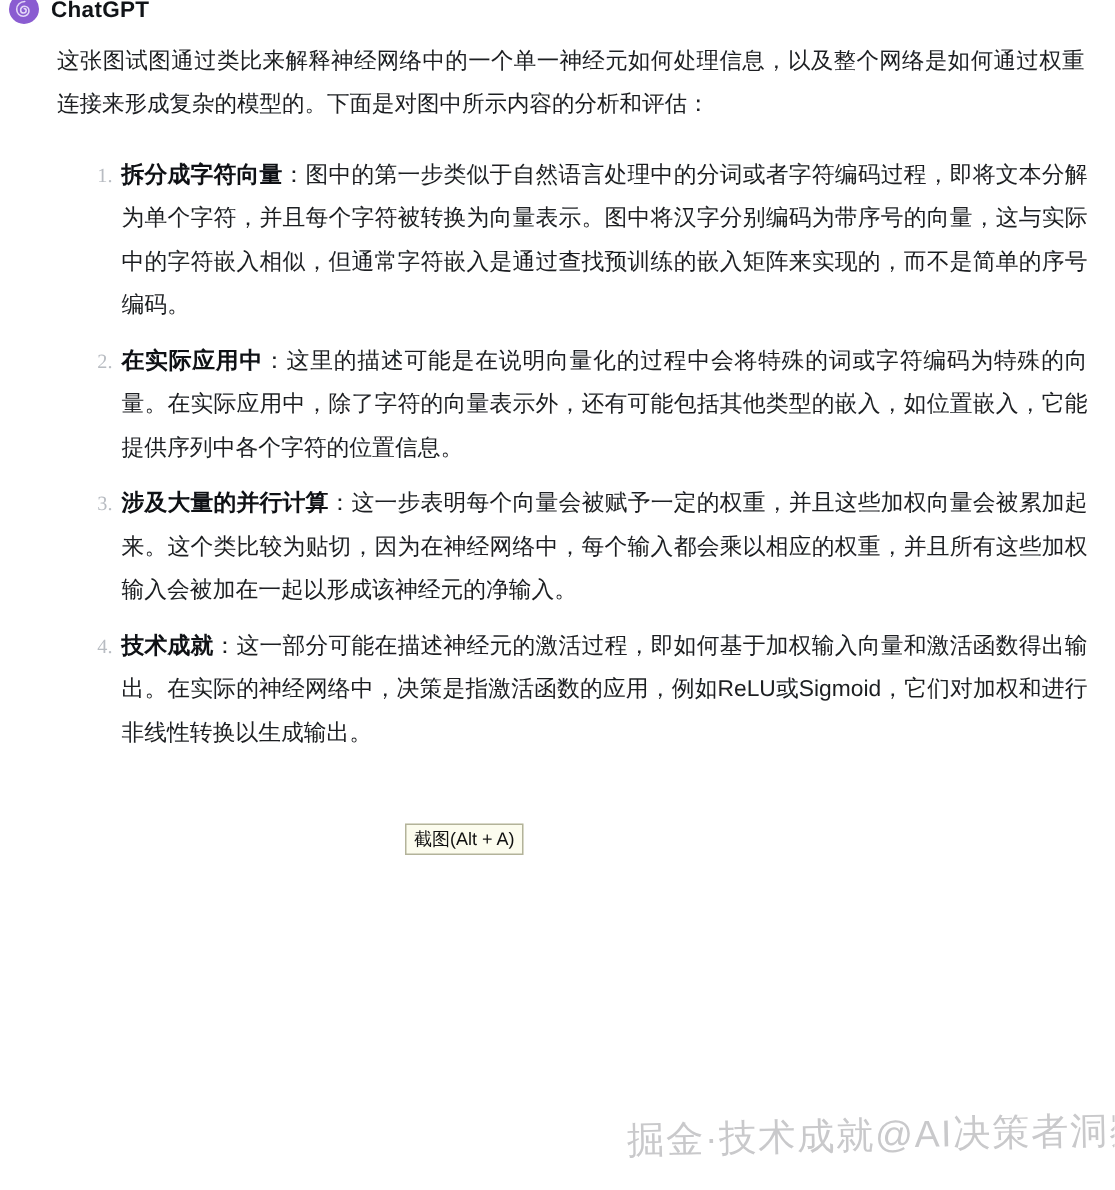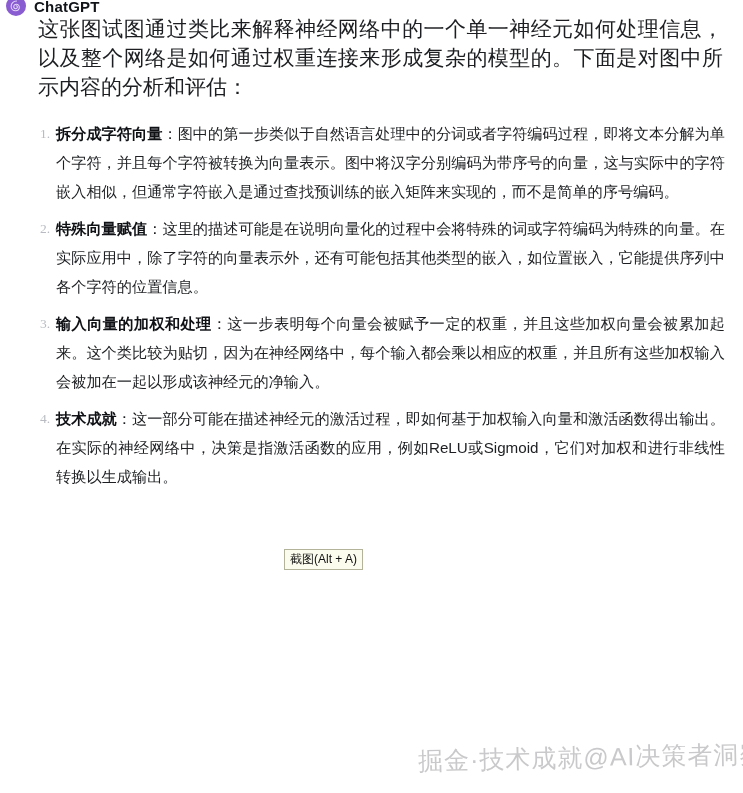--- a/index.html
+++ b/index.html
@@ -57,38 +57,38 @@
   
   .content {
     position: absolute;
     top: 14px;
     left: 0;
     right: 0;
     padding: 0 8px 0 0;
   }
 
   p.para {
-    margin: 0 0 16px 0;
+    margin: 12px 0 16px 0;
     padding-left: 65px;
     padding-right: 10px;
-    font-size: 21px;
+    font-size: 15px;
     line-height: 29px;
     color: #1c1e21;
     text-align: justify;
     text-justify: inter-ideograph;
   }
   p.intro {
     padding-left: 38px;
     padding-right: 12px;
     margin-bottom: 18px;
   }
 
   ol.steps {
     margin: 12px 0 6px 0;
-    padding: 0 10px 0 56px;
+    padding: 0 10px 0 81px;
     list-style: none;
     counter-reset: stepnum;
   }
   ol.steps > li {
     position: relative;
     margin: 0 0 8px 0;
     font-size: 15.2px;
     line-height: 29px;
     color: #1c1e21;
     text-align: justify;
@@ -107,21 +107,21 @@
     font-family: "Liberation Serif", "DejaVu Serif", serif;
   }
   .step-title {
     font-weight: bold;
     color: #0f1115;
   }
 
   
   .tooltip {
     position: absolute;
-    left: 284px;
+    left: 270px;
     top: 549px;
     background: #fcfcee;
     border: 1px solid #b3b39a;
     color: #111111;
     font-size: 12px;
     line-height: 14px;
     padding: 2px 5px 3px 5px;
     white-space: nowrap;
     font-family: "Liberation Sans", "DejaVu Sans", sans-serif;
     z-index: 20;
@@ -160,24 +160,24 @@
 
   <div class="content">
 
     <p class="para intro">这张图试图通过类比来解释神经网络中的一个单一神经元如何处理信息，以及整个网络是如何通过权重连接来形成复杂的模型的。下面是对图中所示内容的分析和评估：</p>
 
     <ol class="steps">
       <li>
         <span class="step-title">拆分成字符向量</span><span>：图中的第一步类似于自然语言处理中的分词或者字符编码过程，即将文本分解为单个字符，并且每个字符被转换为向量表示。图中将汉字分别编码为带序号的向量，这与实际中的字符嵌入相似，但通常字符嵌入是通过查找预训练的嵌入矩阵来实现的，而不是简单的序号编码。</span>
       </li>
       <li>
-        <span class="step-title">特殊向量赋值</span><span>：这里的描述可能是在说明向量化的过程中会将特殊的词或字符编码为特殊的向量。在实际应用中，除了字符的向量表示外，还有可能包括其他类型的嵌入，如位置嵌入，它能提供序列中各个字符的位置信息。</span>
+        <span class="step-title">在实际应用中</span><span>：这里的描述可能是在说明向量化的过程中会将特殊的词或字符编码为特殊的向量。在实际应用中，除了字符的向量表示外，还有可能包括其他类型的嵌入，如位置嵌入，它能提供序列中各个字符的位置信息。</span>
       </li>
       <li>
-        <span class="step-title">输入向量的加权和处理</span><span>：这一步表明每个向量会被赋予一定的权重，并且这些加权向量会被累加起来。这个类比较为贴切，因为在神经网络中，每个输入都会乘以相应的权重，并且所有这些加权输入会被加在一起以形成该神经元的净输入。</span>
+        <span class="step-title">涉及大量的并行计算</span><span>：这一步表明每个向量会被赋予一定的权重，并且这些加权向量会被累加起来。这个类比较为贴切，因为在神经网络中，每个输入都会乘以相应的权重，并且所有这些加权输入会被加在一起以形成该神经元的净输入。</span>
       </li>
       <li>
         <span class="step-title">技术成就</span><span>：这一部分可能在描述神经元的激活过程，即如何基于加权输入向量和激活函数得出输出。在实际的神经网络中，决策是指激活函数的应用，例如ReLU或Sigmoid，它们对加权和进行非线性转换以生成输出。</span>
       </li>
     </ol>
 
 
   </div>
 
   <div class="tooltip">截图(Alt + A)</div>

